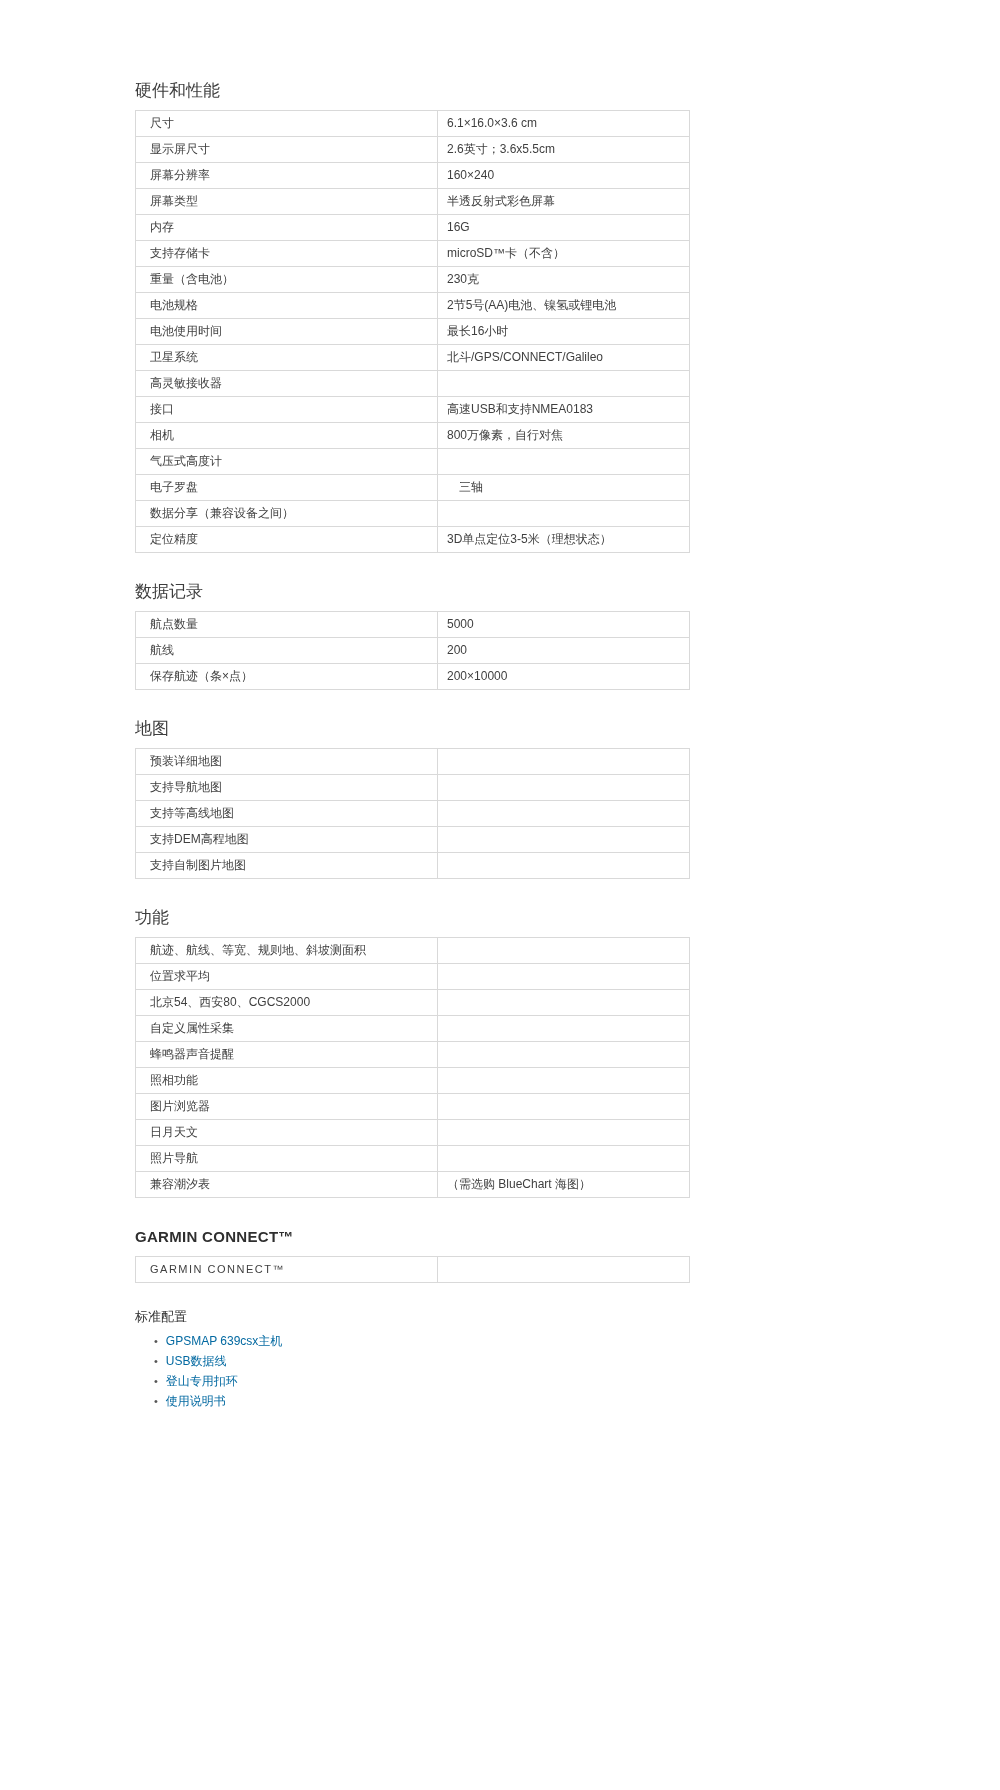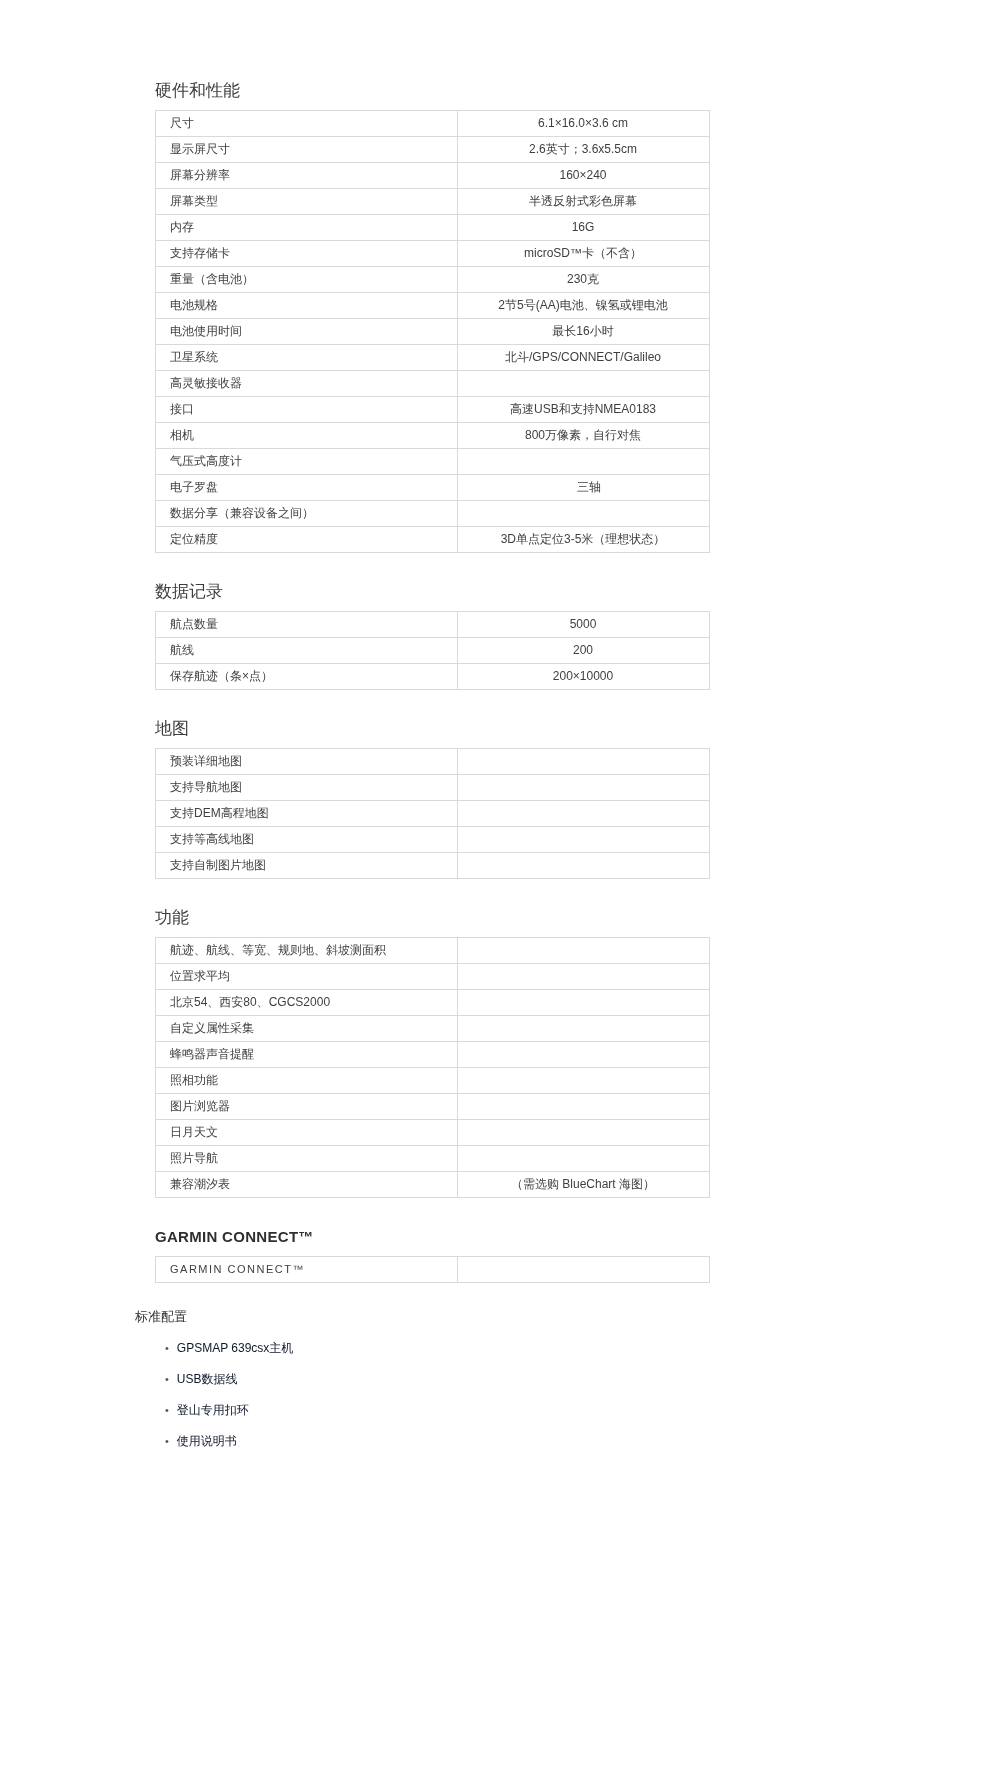--- a/index.html
+++ b/index.html
@@ -7,21 +7,21 @@
     width:1000px;height:1790px;
     background:#ffffff;
     font-family:"Liberation Sans","DejaVu Sans",sans-serif;
     color:#3f3f3f;
     overflow:hidden;
   }
   .content{
     padding:81px 0 0 135px;
     width:555px;
   }
-  .spec-section{margin-top:29px;margin-left:20px;}
+  .spec-section{margin-top:29px;}
   .spec-section:first-child{margin-top:0;}
   .section-title{
     font-size:17px;
     font-weight:400;
     color:#3d3d3d;
     line-height:20px;
     margin:0 0 9px 0;
   }
   .section-title.caps{
     font-weight:700;
@@ -43,21 +43,20 @@
   .label-cell{
     width:277px;
     height:25px;
     padding:0 10px 0 14px;
     line-height:17px;
   }
   .value-cell{
     padding:4px 10px 4px 9px;
     line-height:17px;
     white-space:pre-line;
-    text-align:center;
   }
   
   .spec-table.ls .label-cell{
     letter-spacing:1.5px;
     font-size:11px;
   }
   .pkg{margin-top:26px;}
   .pkg-title{
     font-size:13px;
     font-weight:400;
@@ -66,22 +65,22 @@
     line-height:15px;
   }
   .pkg-list{
     list-style:none;
     margin:0;
     padding:0 0 0 13px;
   }
   .pkg-item{
     font-size:12px;
     line-height:14px;
-    color:#0f172a;
-    margin:17px;
+    color:#0369a1;
+    margin:6px;
   }
   .pkg-item::before{
     content:"•";
     color:#555555;
     font-size:11px;
     margin-right:8px;
   }
 </style>
 </head>
 <body>
@@ -211,26 +210,26 @@
     <td class="label-cell">预装详细地图</td>
     <td class="value-cell"></td>
   </tr>
 
   <tr class="spec-row">
     <td class="label-cell">支持导航地图</td>
     <td class="value-cell"></td>
   </tr>
 
   <tr class="spec-row">
+    <td class="label-cell">支持等高线地图</td>
+    <td class="value-cell"></td>
+  </tr>
+
+  <tr class="spec-row">
     <td class="label-cell">支持DEM高程地图</td>
-    <td class="value-cell"></td>
-  </tr>
-
-  <tr class="spec-row">
-    <td class="label-cell">支持等高线地图</td>
     <td class="value-cell"></td>
   </tr>
 
   <tr class="spec-row">
     <td class="label-cell">支持自制图片地图</td>
     <td class="value-cell"></td>
   </tr>
 </tbody>
     </table>
   </section>

